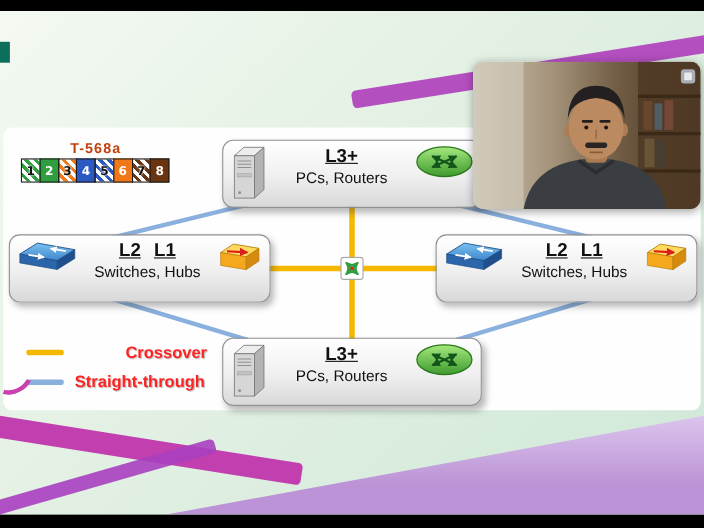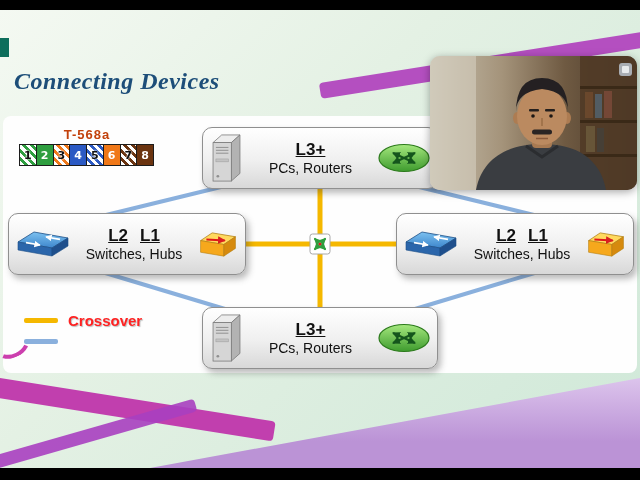--- a/index.html
+++ b/index.html
@@ -33,21 +33,21 @@
   .t568{position:absolute;left:20px;top:127px;z-index:5;width:134px;}
   .t568-label{font-size:13px;font-weight:bold;color:#c2410c;text-align:center;letter-spacing:1px;}
   .pins{display:flex;margin-top:2px;}
   .pin{width:16px;height:20px;border:1px solid #1c1c1c;margin-left:-1px;display:flex;
        align-items:center;justify-content:center;font-size:11px;font-weight:bold;
        font-family:"DejaVu Sans",sans-serif;}
   
   .device-box{position:absolute;z-index:5;border-radius:10px;border:1px solid #8f8f8f;
               background:linear-gradient(#ffffff 0%,#efefef 55%,#d8d8d8 100%);
               box-shadow:3px 4px 6px rgba(60,60,60,.35);
-              display:flex;align-items:center;justify-content:space-between;
+              display:flex;align-items:flex-start;justify-content:space-between;
               padding:4px 7px;box-sizing:border-box;}
   .box-text{flex:1;text-align:center;color:#111;}
   .layer-line{font-size:17px;font-weight:bold;line-height:1.15;}
   .layer-line .u{text-decoration:underline;}
   .lgap{display:inline-block;width:12px;}
   .devices-line{font-size:14px;margin-top:1px;}
   .junction{position:absolute;left:309px;top:233px;z-index:5;}
   
   .legend-item{position:absolute;z-index:5;display:flex;align-items:center;}
   .legend-swatch{width:34px;height:5px;border-radius:2px;}
@@ -68,21 +68,20 @@
 
   <div class="slide"></div>
 
   <div class="band-tr"></div>
   <div class="ribbon-a"></div>
   <div class="ribbon-b"></div>
   <div class="tri-lilac"></div>
   <div class="swoosh"></div>
   <div class="teal-chip"></div>
 
-  <div class="title" style="color: rgb(29, 78, 121);">Connecting Devices</div>
 
   <div class="panel"></div>
 
   <svg class="links" width="640" height="480" viewBox="0 0 640 480">
     <line x1="320" y1="186" x2="320" y2="310" stroke="#f5b800" stroke-width="5"></line>
     <line x1="243" y1="244" x2="399" y2="244" stroke="#f5b800" stroke-width="5"></line>
     <line x1="225" y1="186" x2="102" y2="216" stroke="#8ab0dd" stroke-width="4"></line>
     <line x1="415" y1="186" x2="538" y2="216" stroke="#8ab0dd" stroke-width="4"></line>
     <line x1="225" y1="309" x2="102" y2="272" stroke="#8ab0dd" stroke-width="4"></line>
     <line x1="415" y1="309" x2="538" y2="272" stroke="#8ab0dd" stroke-width="4"></line>
@@ -216,26 +215,27 @@
         <use href="#sym-hub"></use>
       </svg>
   </div>
 
   <div class="junction">
     <svg width="22" height="22">
         <use href="#sym-junction"></use>
       </svg>
   </div>
 
-  <div class="legend-item" style="left:24px;top:312px;">
+  <div class="legend-item" style="left:24px;top:312px;gap:46px;">
     <div class="legend-swatch" style="background: rgb(245, 184, 0);"></div>
     <div class="legend-label" style="color: rgb(255, 34, 34);">Crossover</div>
   </div>
   <div class="legend-item" style="left:24px;top:339px;">
     <div class="legend-swatch" style="background: rgb(138, 176, 221);"></div>
+    <div class="legend-label" style="color: rgb(255, 34, 34);">Straight-through</div>
   </div>
 
   <div class="webcam">
     <svg width="100%" height="100%" viewBox="0 0 207 134" preserveAspectRatio="none">
       <defs>
         <linearGradient id="gCamBg" x1="0" y1="0" x2="1" y2="0">
           <stop offset="0" stop-color="#c6bfae"></stop>
             <stop offset="0.35" stop-color="#a4937a"></stop>
           <stop offset="0.65" stop-color="#6f5a42"></stop>
             <stop offset="1" stop-color="#463627"></stop>

